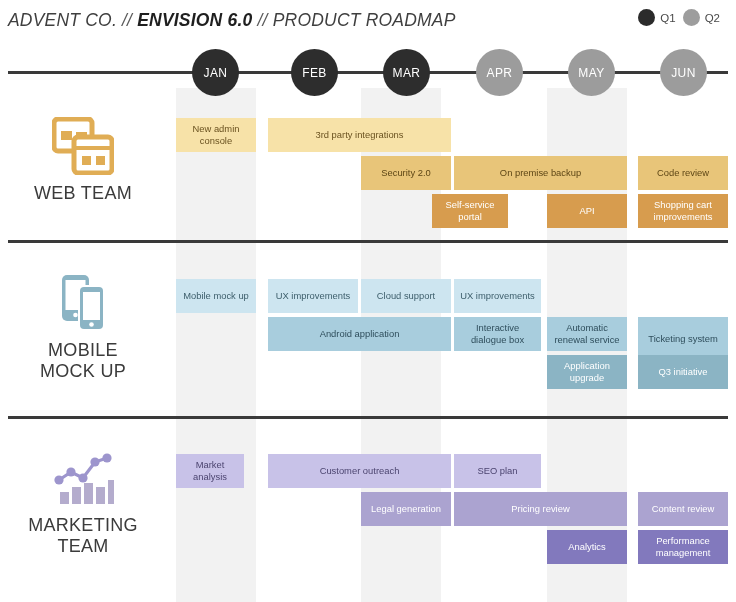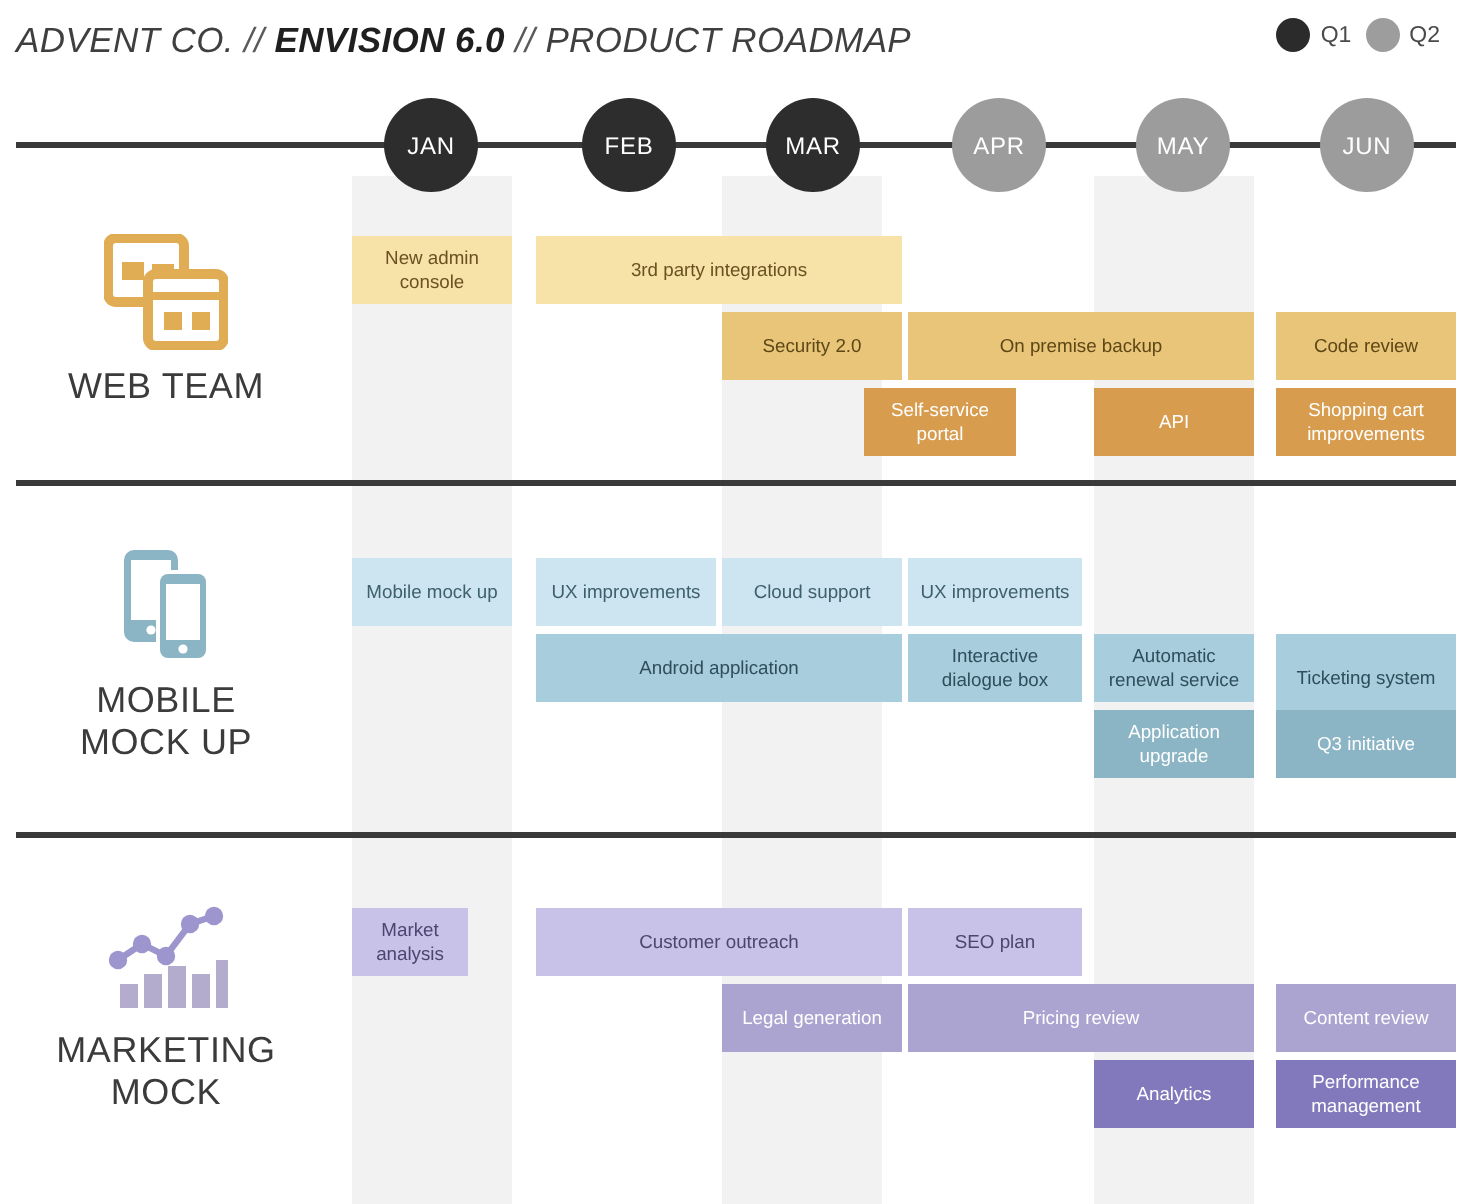--- a/index.html
+++ b/index.html
@@ -221,25 +221,25 @@
         <circle cx="56" cy="8" r="4.6" fill="#9d95cd"></circle>
         <rect x="9" y="42" width="9" height="12" fill="#b4accd"></rect>
         <rect x="21" y="37" width="9" height="17" fill="#b4accd"></rect>
         <rect x="33" y="33" width="9" height="21" fill="#b4accd"></rect>
         <rect x="45" y="37" width="9" height="17" fill="#b4accd"></rect>
         <rect x="57" y="30" width="6" height="24" fill="#b4accd"></rect>
       </svg>
     </div>
     <div class="lane-name">
       <span>MARKETING</span><br>
-      <span>MOCK</span>
-    </div>
-  </div>
-
-  <div class="bar c-mkt-1" style="left:176px;top:454px;width:58px;height:34px;">
+      <span>TEAM</span>
+    </div>
+  </div>
+
+  <div class="bar c-mkt-1" style="left:176px;top:454px;width:68px;height:34px;">
     <span>Market analysis</span>
     </div>
   <div class="bar c-mkt-1" style="left:268px;top:454px;width:183px;height:34px;">
     <span>Customer outreach</span>
     </div>
   <div class="bar c-mkt-1" style="left:454px;top:454px;width:87px;height:34px;">
     <span>SEO plan</span>
     </div>
 
   <div class="bar c-mkt-2" style="left:361px;top:492px;width:90px;height:34px;text-align:right;">

